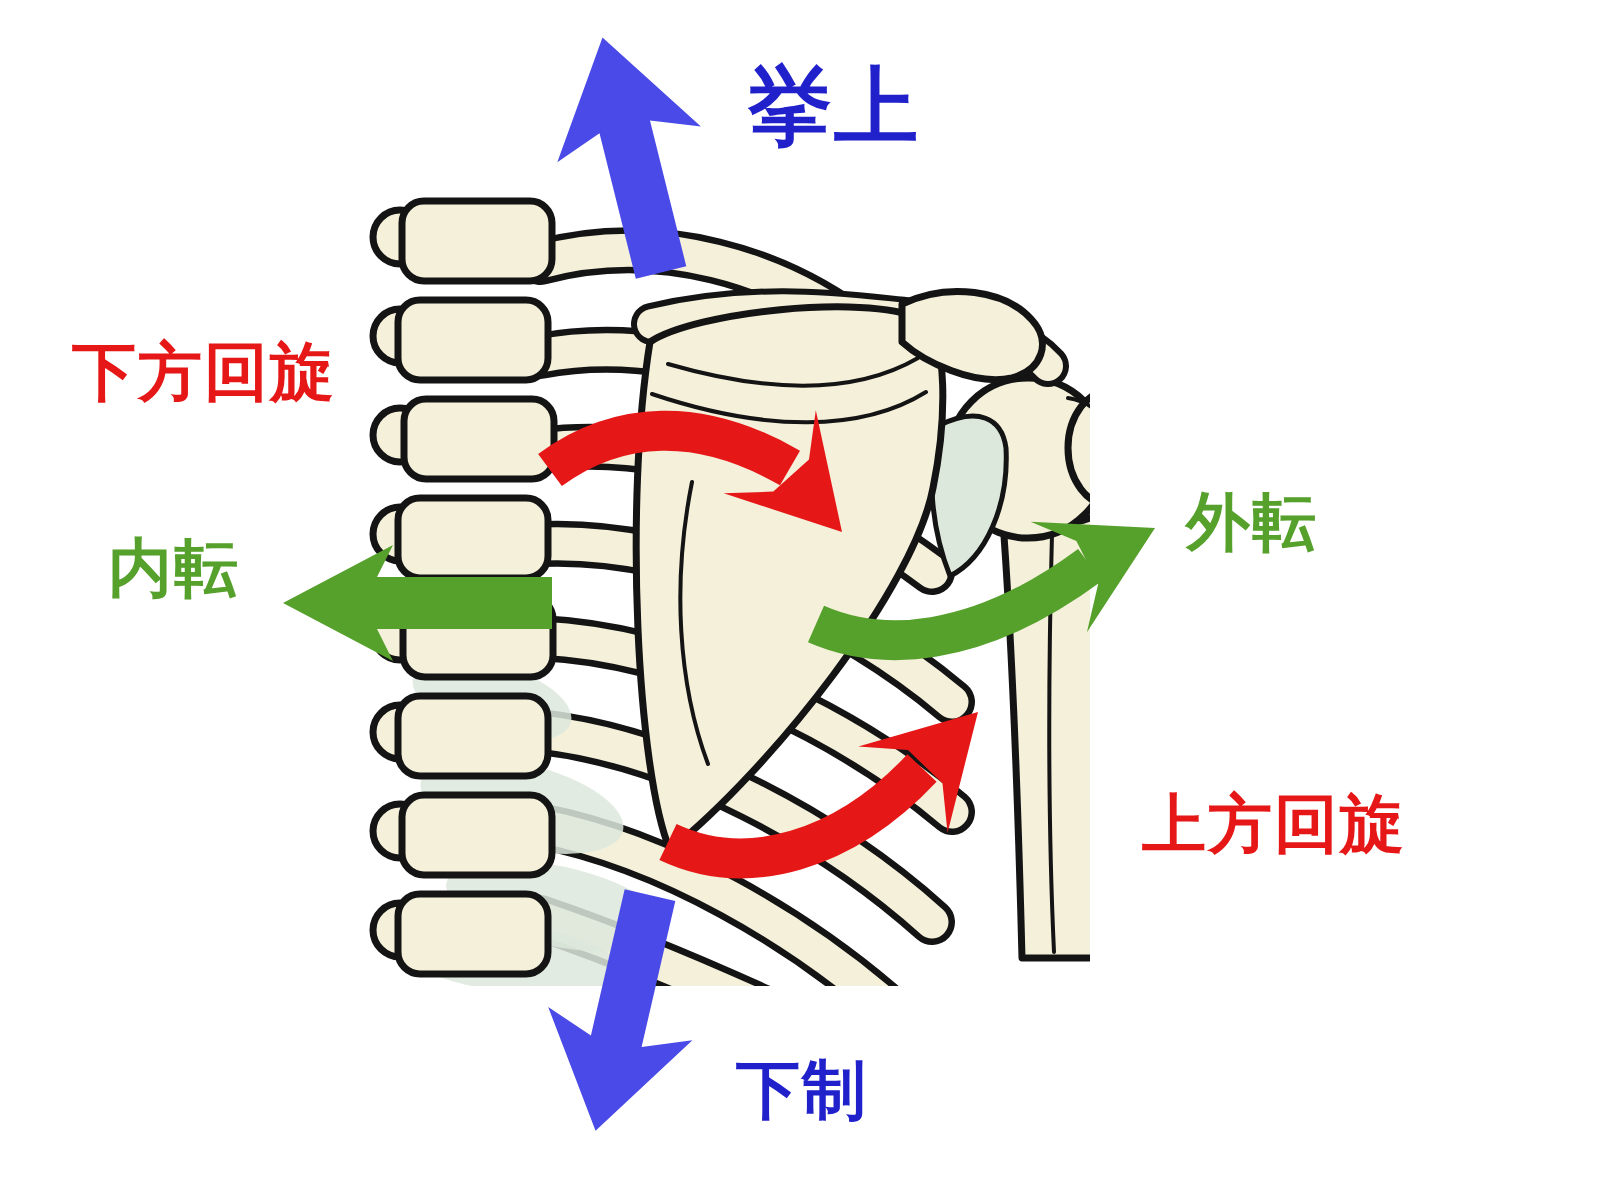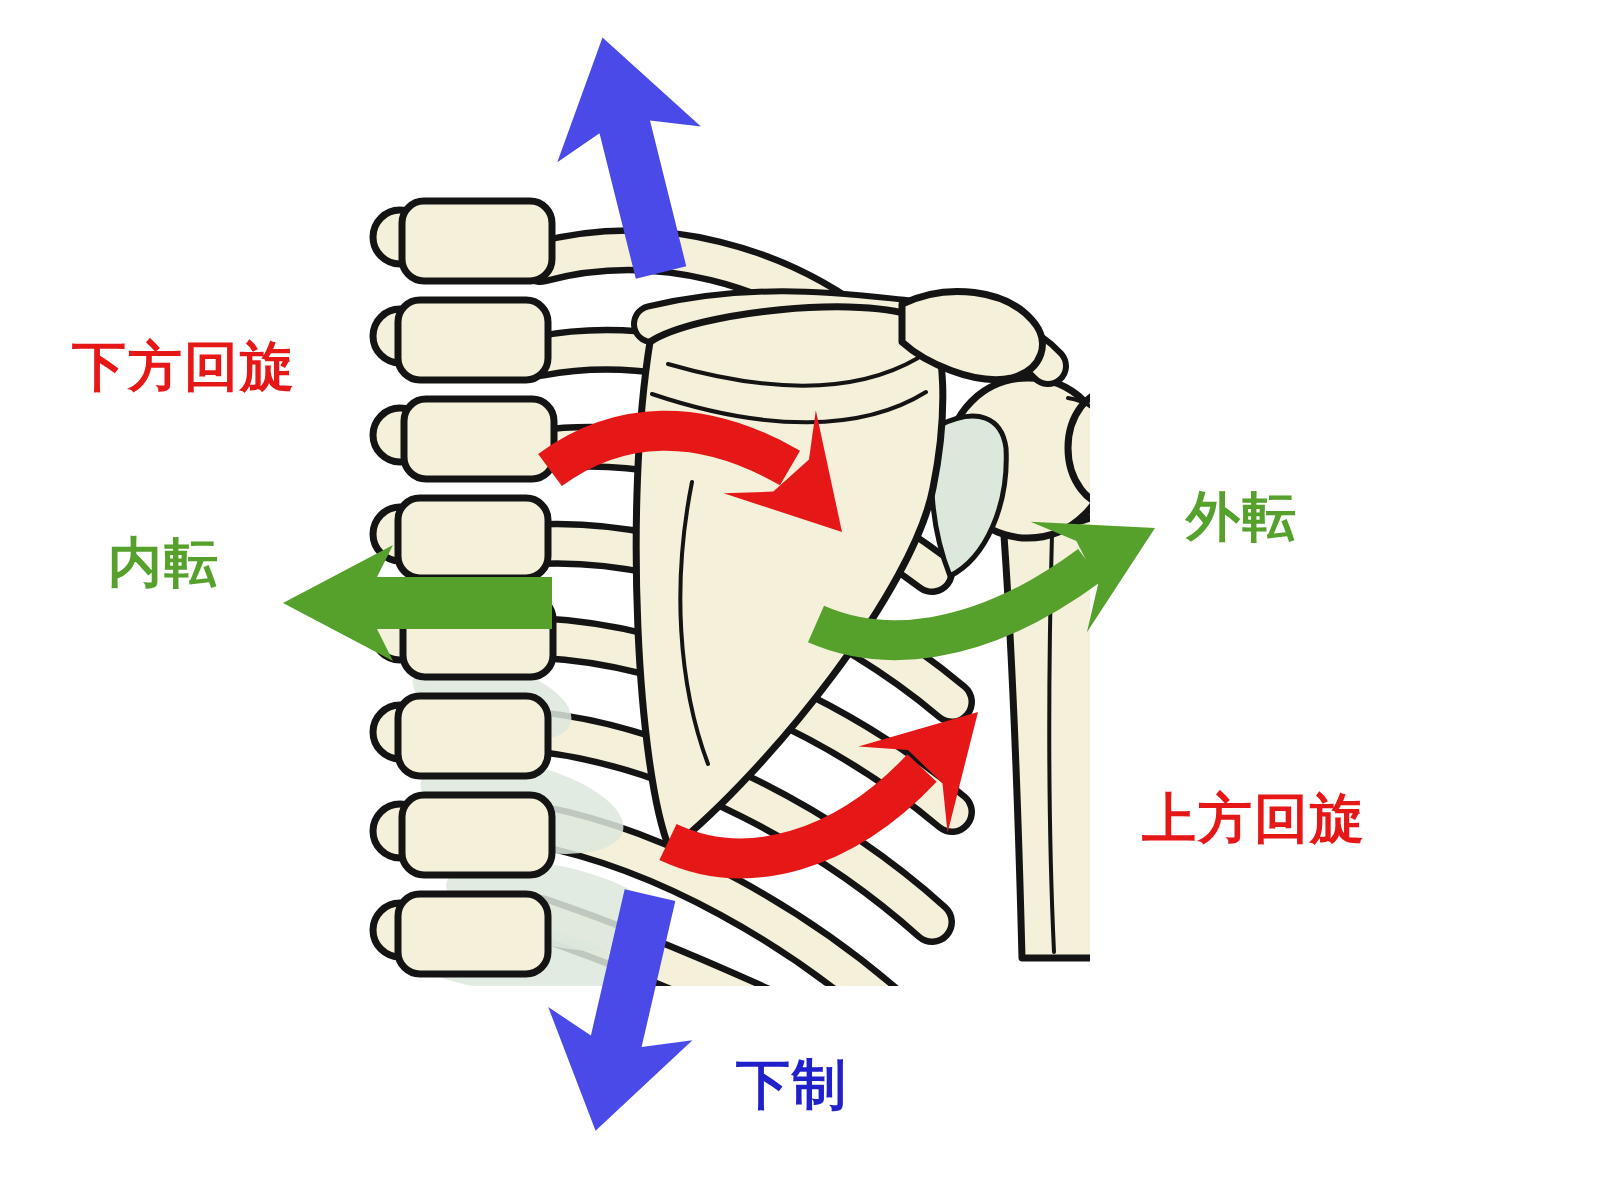--- a/index.html
+++ b/index.html
@@ -6,21 +6,21 @@
   .stage{
     position:relative;
     width:1600px;height:1200px;
     background:var(--background,#fff);
     overflow:hidden;
     font-family:"DejaVu Sans","Liberation Sans",sans-serif;
   }
   .stage svg{position:absolute;inset:0;}
   .label{
     position:absolute;
-    font-size:54px;
+    font-size:64px;
     font-weight:600;
     line-height:1;
     letter-spacing:2px;
     white-space:nowrap;
     user-select:none;
   }
   .label.blue{color:var(--text_blue);}
   .label.red{color:var(--red);}
   .label.green{color:var(--green);}
   #lbl-elevation{left:748px;top:64px;font-size:84px;}
@@ -174,18 +174,19 @@
         <polygon class="head-red" points="0,0 -108,-62 -76,-24 -76,24 -108,62" transform="translate(842,532) rotate(48)"></polygon>
       </g>
 
       <g>
         <path class="curve-red" d="M 668,842 C 748,880 845,850 922,768"></path>
         <polygon class="head-red" points="0,0 -108,-62 -76,-24 -76,24 -108,62" transform="translate(978,712) rotate(-46)"></polygon>
       </g>
     </g>
   </svg>
 
+  <div class="label blue" id="lbl-elevation">挙上</div>
   <div class="label red" id="lbl-downward-rotation">下方回旋</div>
   <div class="label green" id="lbl-adduction">内転</div>
   <div class="label red" id="lbl-upward-rotation">上方回旋</div>
   <div class="label green" id="lbl-abduction">外転</div>
   <div class="label blue" id="lbl-depression">下制</div>
 </div>
 
 </body></html>

